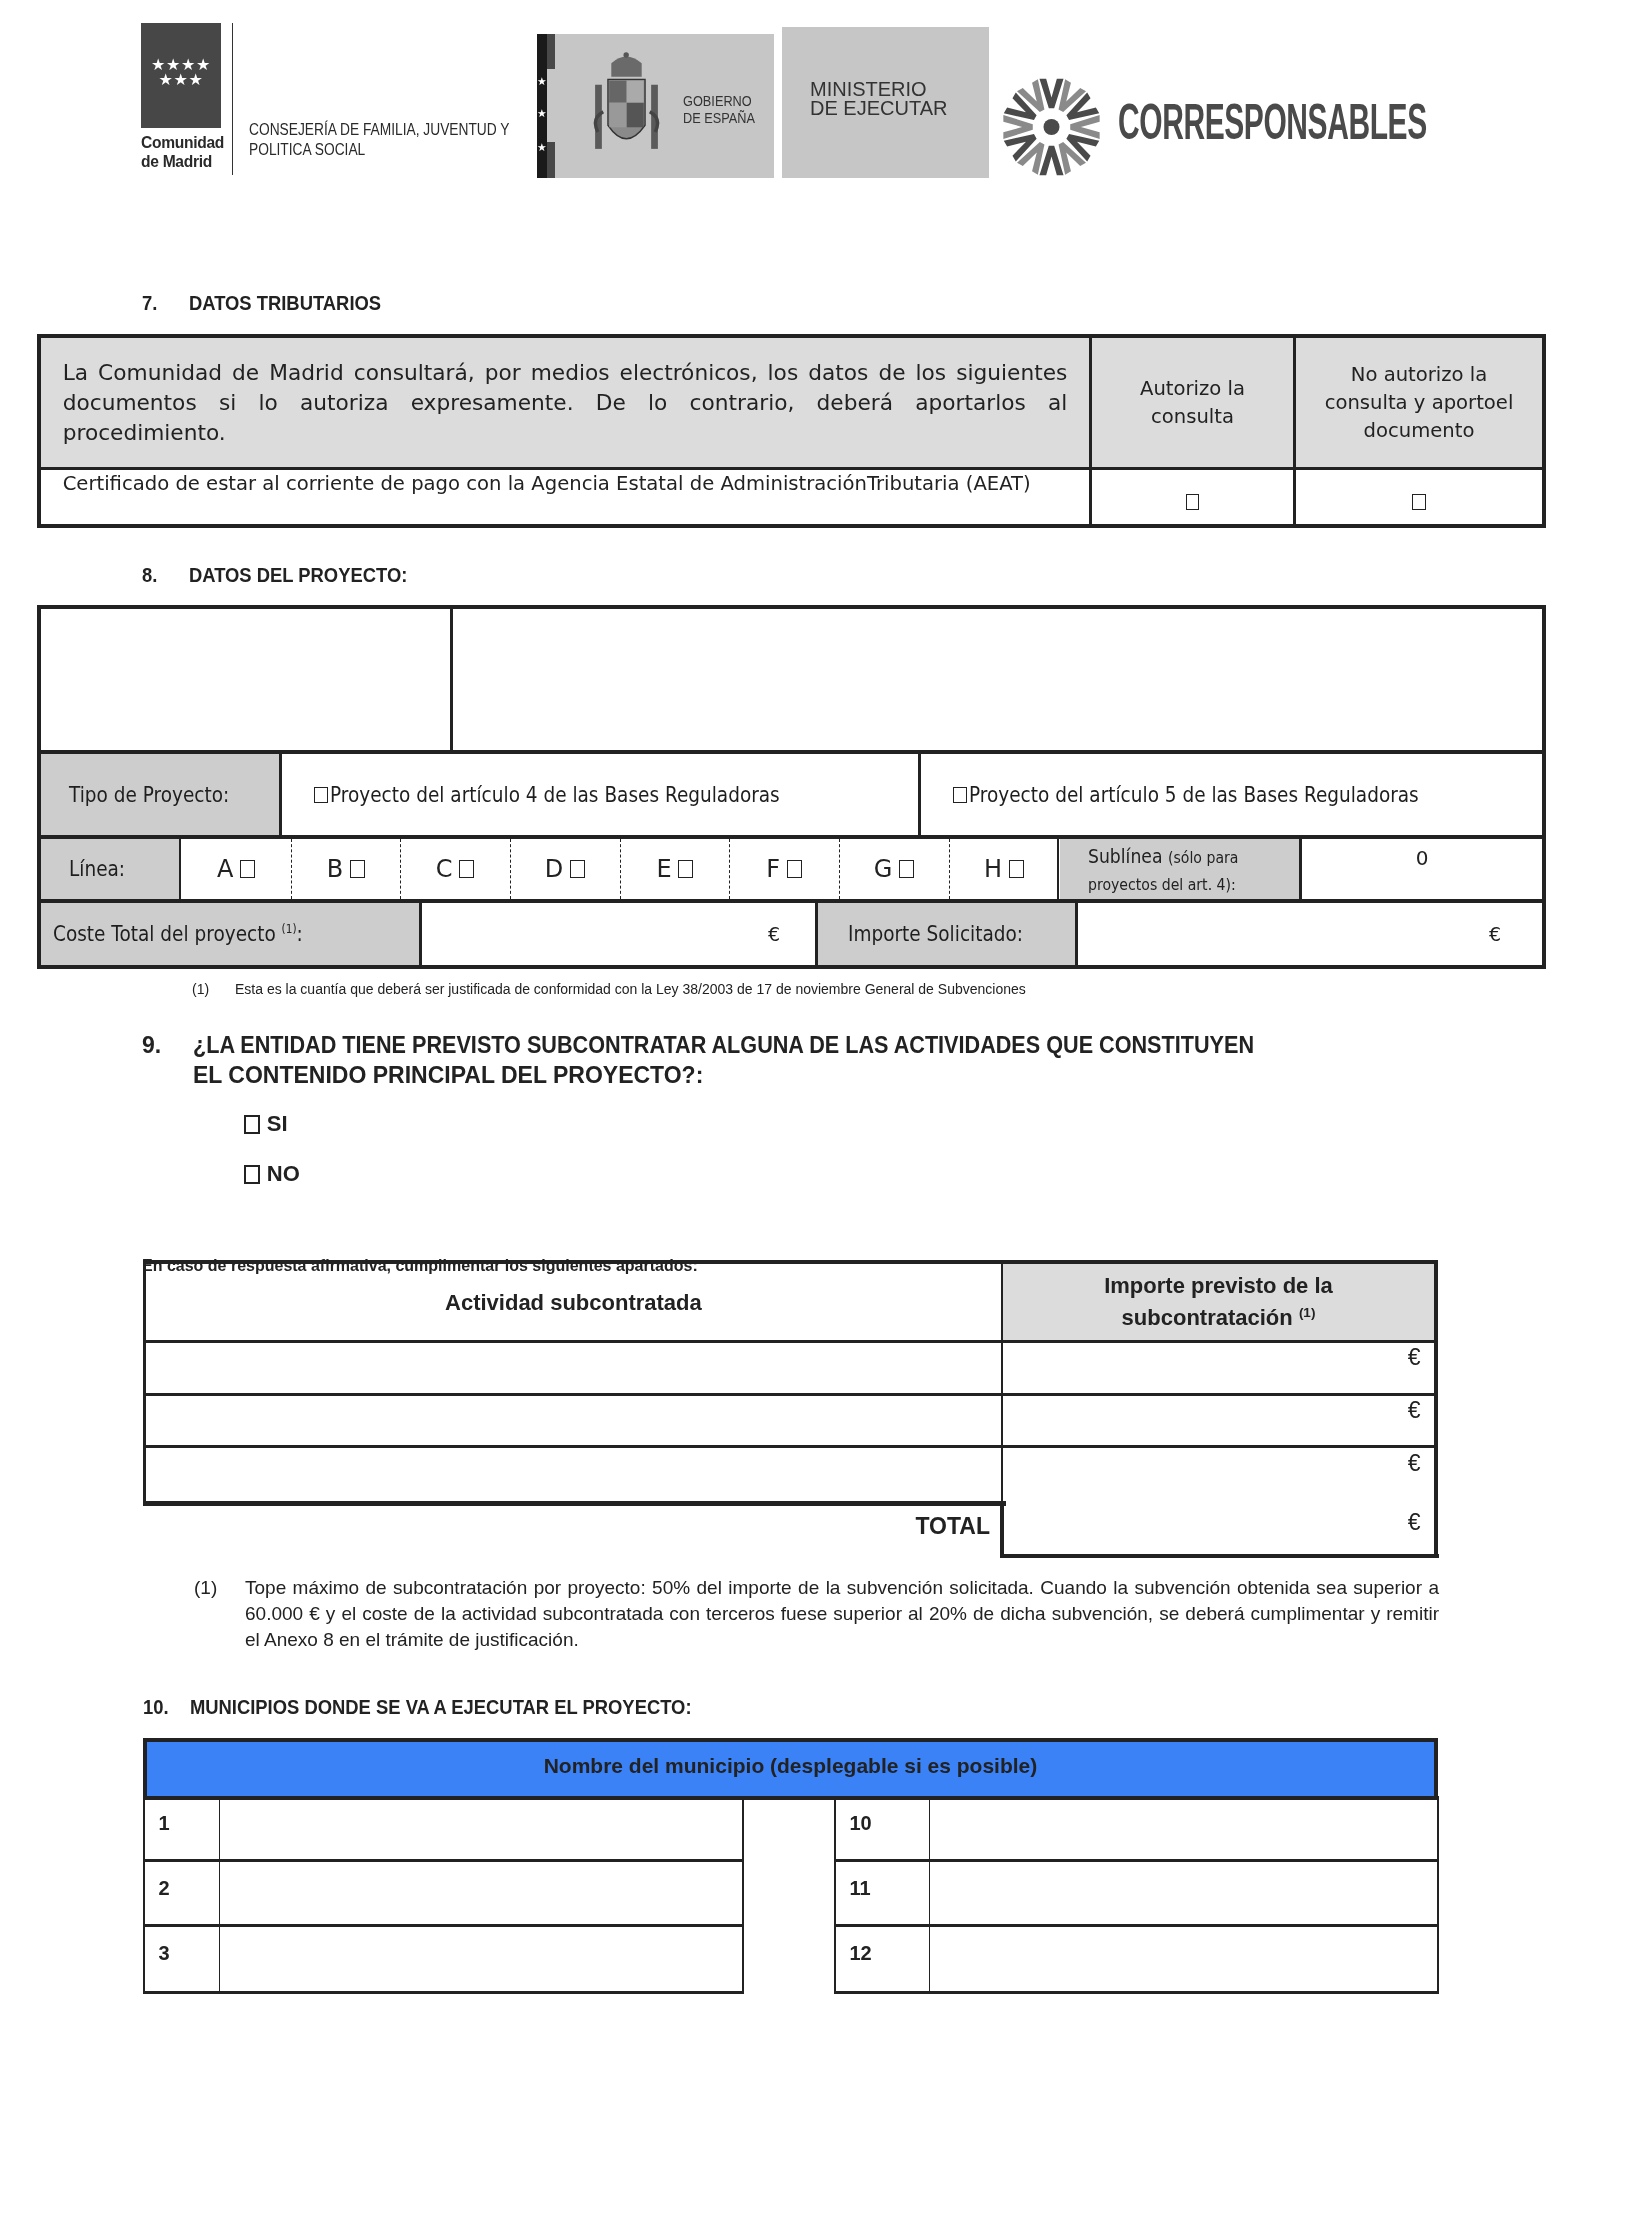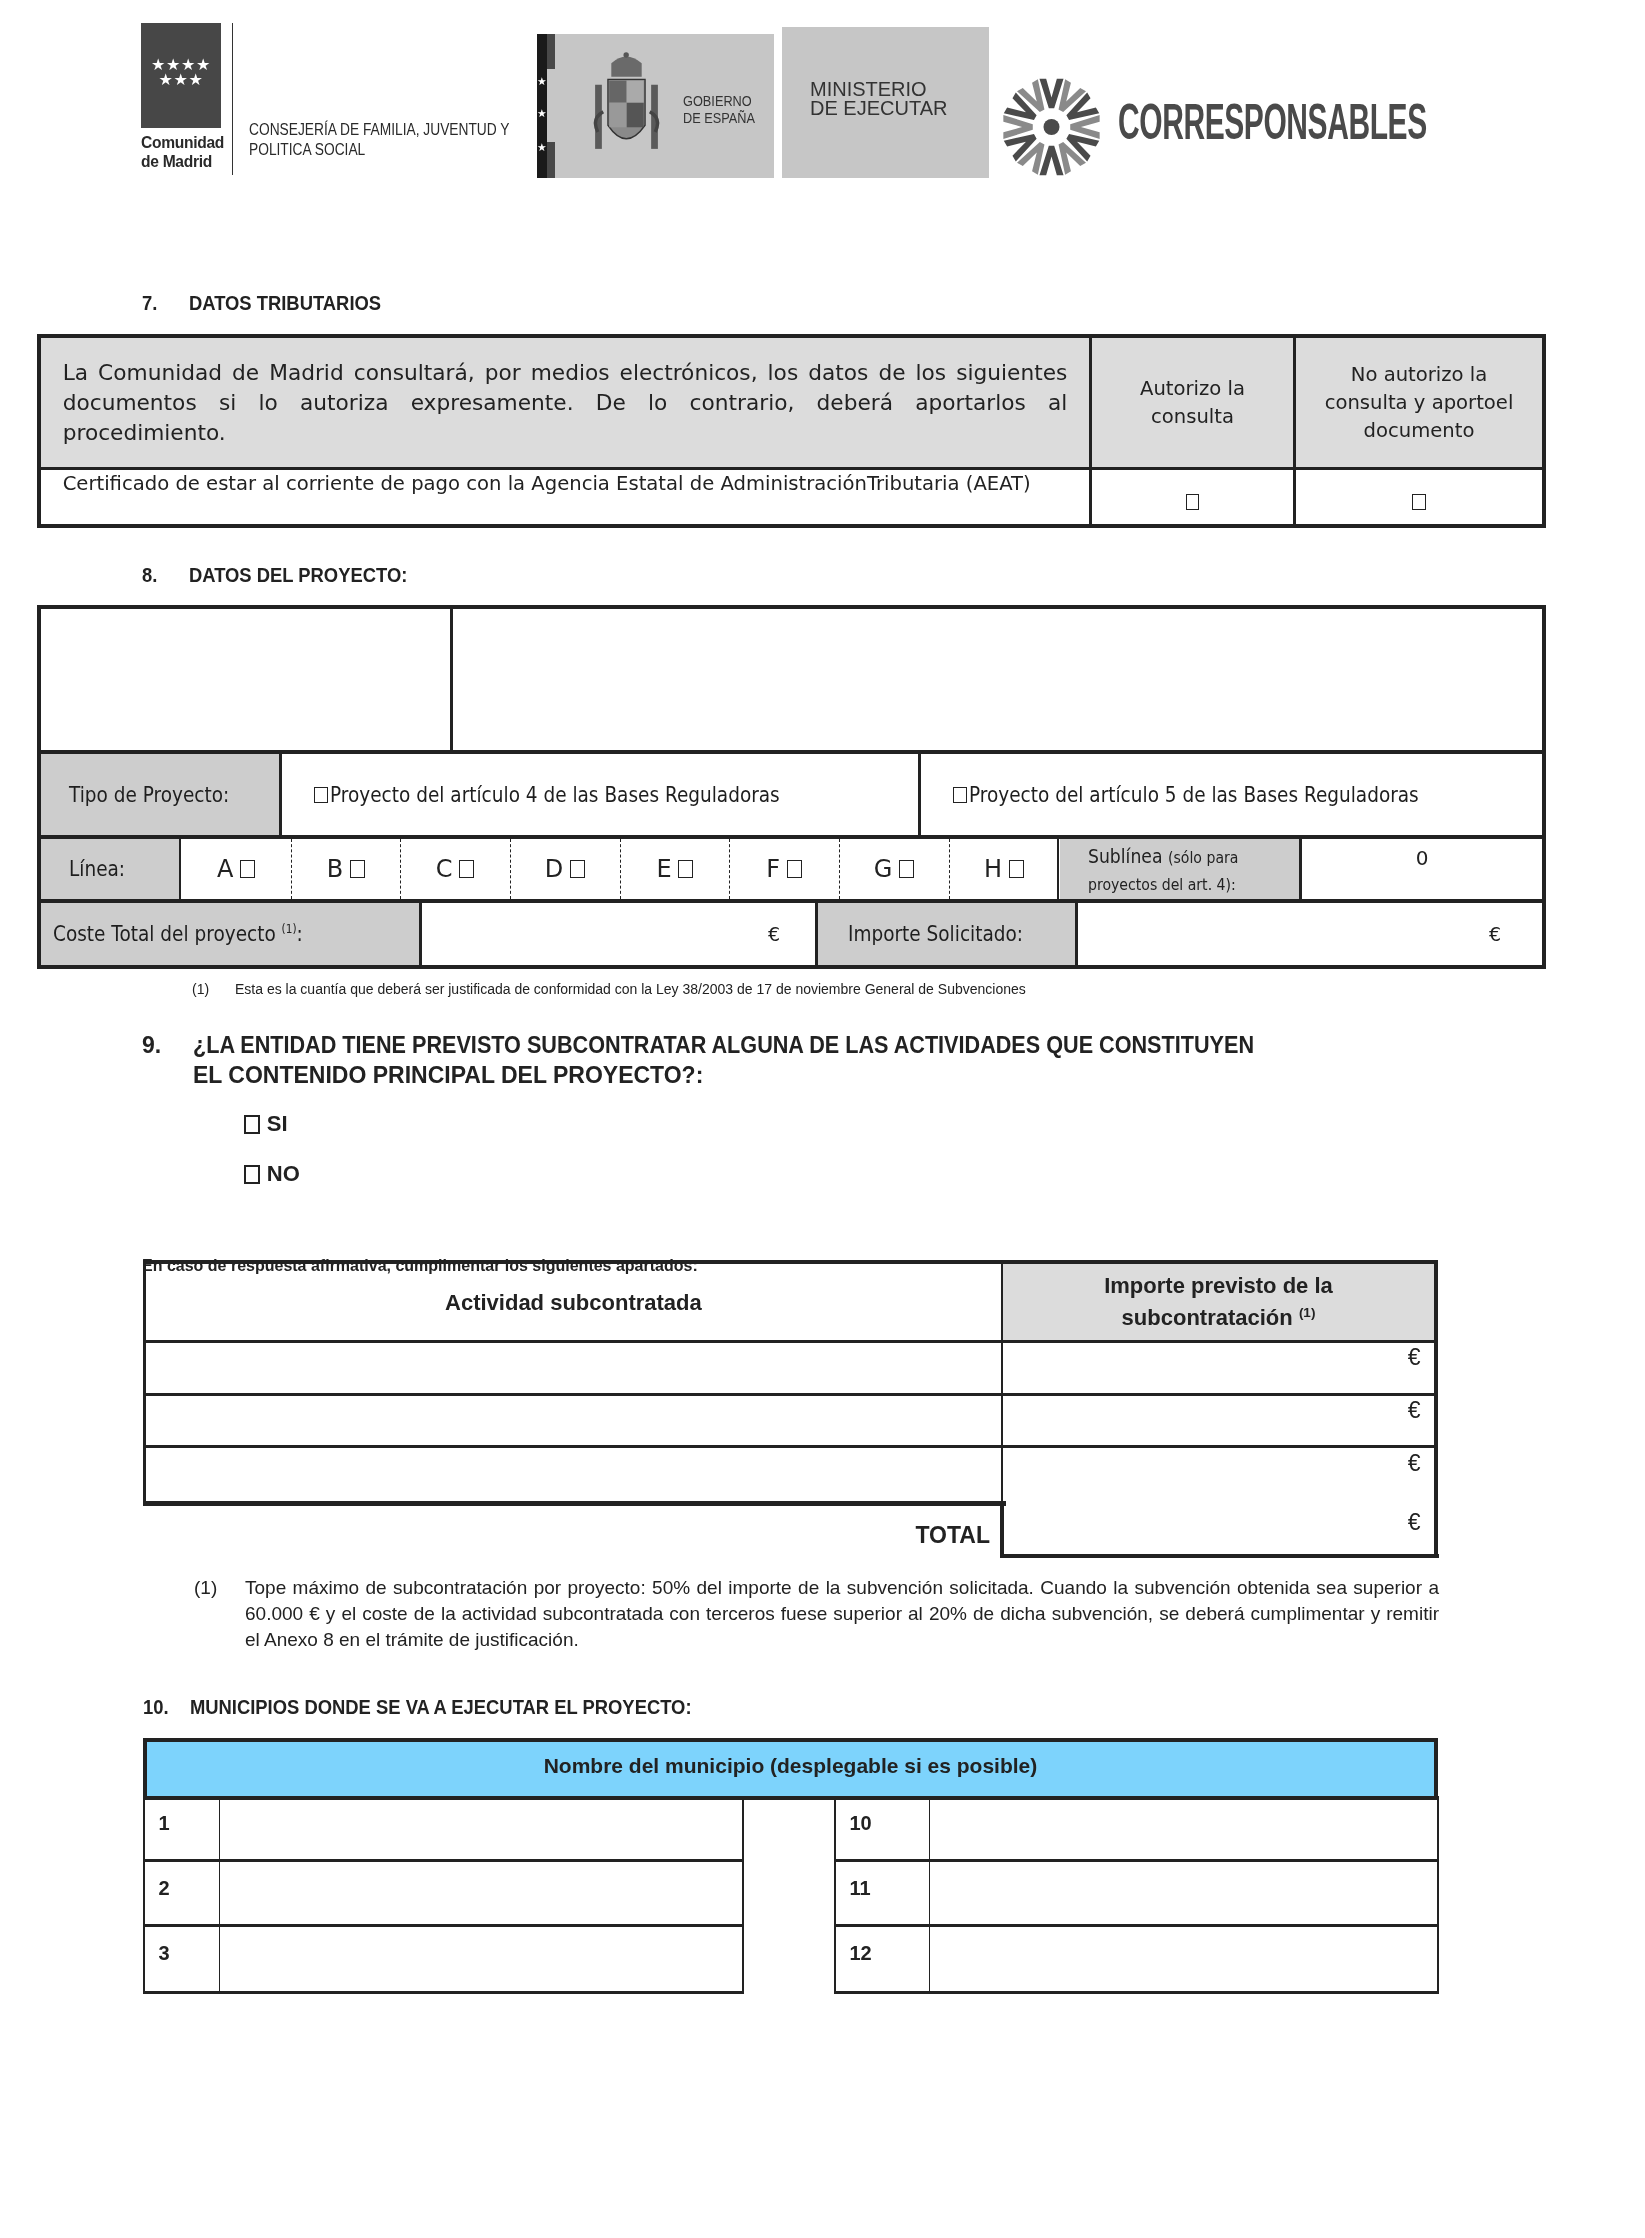--- a/index.html
+++ b/index.html
@@ -336,40 +336,40 @@
     <div class="cell" style="left: 860px; top: 136px; width: 431px; height: 49px; justify-content: flex-end; align-items: flex-start; padding-right: 13.5px; padding-top: 1.4px;">
       <span class="euro">€</span>
     </div>
     <div class="hline" style="left: 0px; top: 185px; width: 1295px; height: 2.7px;"></div>
     <div class="cell" style="left: 3.4px; top: 189px; width: 854px; height: 49px;"></div>
     <div class="cell" style="left: 860px; top: 189px; width: 431px; height: 49px; justify-content: flex-end; align-items: flex-start; padding-right: 13.5px; padding-top: 1.4px;">
       <span class="euro">€</span>
     </div>
     <div id="subRows"></div>
   <div class="hline" style="left:0; top:241px; width:863px; height:5.4px;"></div>
-  <div class="cell" style="left:0; top:246px; width:847px; height:47px; justify-content:flex-end; align-items:flex-start; padding-top:16px;">
+  <div class="cell" style="left:0; top:246px; width:847px; height:47px; justify-content:flex-end; align-items:flex-start; padding-top:7px;">
     <span class="tbl9-head" style="font-size:23px;">TOTAL</span>
   </div>
   <div class="vline" style="left:857px; top:241px; width:4px; height:57px;"></div>
   <div class="hline" style="left:857px; top:294px; width:439px; height:4px;"></div>
   <div class="cell" style="left:861px; top:245px; width:430px; height:49px; justify-content:flex-end; align-items:flex-start; padding-right:13.5px; padding-top:4px;">
     <span class="euro">€</span>
   </div>
 </div>
 
 <div class="abs" style="left:194px; top:1575px; width:1245px; display:flex;">
   <span class="fn-big" style="width:51px; flex:none;">(1)</span>
   <span class="fn-big">Tope máximo de subcontratación por proyecto: 50% del importe de la subvención solicitada. Cuando la subvención obtenida sea superior a 60.000 € y el coste de la actividad subcontratada con terceros fuese superior al 20% de dicha subvención, se deberá cumplimentar y remitir el Anexo 8 en el trámite de justificación.</span>
 </div>
 
 <div class="abs sec-title narrow" style="left:143px; top:1696px;">
   <span class="num">10.</span><span>MUNICIPIOS DONDE SE VA A EJECUTAR EL PROYECTO:</span>
 </div>
 
-<div class="abs" style="left:143px; top:1738px; width:1295px; height:62px; border:4px solid #222; background:#7dd3fc; display:flex; justify-content:center; padding-top:9.5px;">
+<div class="abs" style="left:143px; top:1738px; width:1295px; height:62px; border:4px solid #222; background:#3b82f6; display:flex; justify-content:center; padding-top:9.5px;">
   <span class="tbl9-head" style="font-size:21px;">Nombre del municipio (desplegable si es posible)</span>
 </div>
 
 <div class="abs" style="left: 143px; top: 1796px; width: 601px; height: 198px; border-left: 2px solid rgb(34, 34, 34); border-right: 2px solid rgb(34, 34, 34); border-bottom: 3.4px solid rgb(34, 34, 34);">
     <div class="cell num10" style="left: 0px; top: 0px; width: 74px; height: 63px; padding-left: 13.5px; align-items: flex-start; padding-top: 16px;">1</div>
     <div class="cell" style="left: 76px; top: 0px; width: 521px; height: 63px;"></div>
     <div class="hline" style="left: 0px; top: 63px; width: 100%; height: 3.4px;"></div>
     <div class="cell num10" style="left: 0px; top: 65px; width: 74px; height: 63px; padding-left: 13.5px; align-items: flex-start; padding-top: 16px;">2</div>
     <div class="cell" style="left: 76px; top: 65px; width: 521px; height: 63px;"></div>
     <div class="hline" style="left: 0px; top: 128px; width: 100%; height: 3.4px;"></div>

